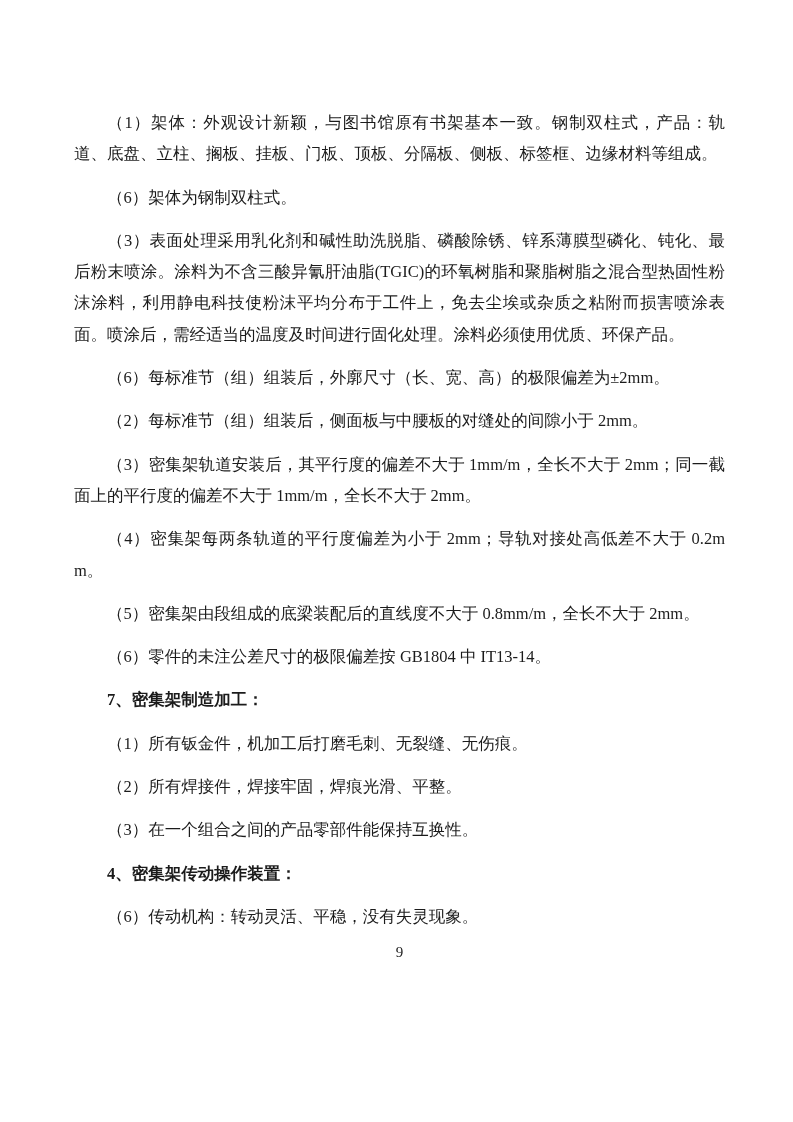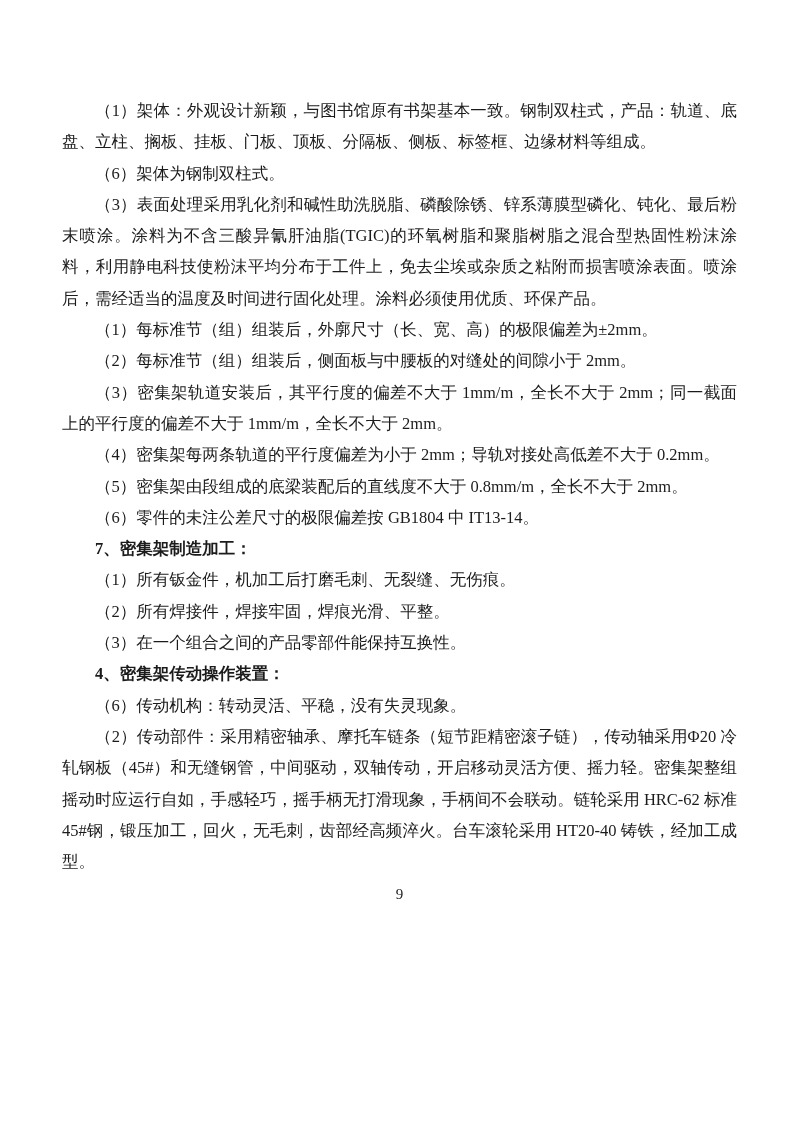--- a/index.html
+++ b/index.html
@@ -12,21 +12,21 @@
     width: 793px;
     height: 1122px;
     box-sizing: border-box;
     background: #ffffff;
     padding: 95px 56px 0 62px;
     color: #1b1b1b;
     font-family: "Liberation Serif", "DejaVu Serif", serif;
     overflow: hidden;
   }
   .content p {
-    margin: 0;
+    margin: 12px;
     font-size: 16.5px;
     line-height: 31.3px;
     text-align: justify;
     text-indent: 2em;
     word-break: break-all;
   }
   .content p.heading {
     font-weight: 700;
   }
   .page-number {
@@ -39,28 +39,27 @@
   }
 </style>
 </head>
 <body>
 
 <div class="page">
   <div class="content">
       <p class="body">（1）架体：外观设计新颖，与图书馆原有书架基本一致。钢制双柱式，产品：轨道、底盘、立柱、搁板、挂板、门板、顶板、分隔板、侧板、标签框、边缘材料等组成。</p>
       <p class="body">（6）架体为钢制双柱式。</p>
       <p class="body">（3）表面处理采用乳化剂和碱性助洗脱脂、磷酸除锈、锌系薄膜型磷化、钝化、最后粉末喷涂。涂料为不含三酸异氰肝油脂(TGIC)的环氧树脂和聚脂树脂之混合型热固性粉沫涂料，利用静电科技使粉沫平均分布于工件上，免去尘埃或杂质之粘附而损害喷涂表面。喷涂后，需经适当的温度及时间进行固化处理。涂料必须使用优质、环保产品。</p>
-      <p class="body">（1）每标准节（组）组装后，外廓尺寸（长、宽、高）的极限偏差为±2mm。</p>
+      <p class="body">（6）每标准节（组）组装后，外廓尺寸（长、宽、高）的极限偏差为±2mm。</p>
       <p class="body">（2）每标准节（组）组装后，侧面板与中腰板的对缝处的间隙小于 2mm。</p>
       <p class="body">（3）密集架轨道安装后，其平行度的偏差不大于 1mm/m，全长不大于 2mm；同一截面上的平行度的偏差不大于 1mm/m，全长不大于 2mm。</p>
       <p class="body">（4）密集架每两条轨道的平行度偏差为小于 2mm；导轨对接处高低差不大于 0.2mm。</p>
       <p class="body">（5）密集架由段组成的底梁装配后的直线度不大于 0.8mm/m，全长不大于 2mm。</p>
       <p class="body">（6）零件的未注公差尺寸的极限偏差按 GB1804 中 IT13-14。</p>
       <p class="heading">7、密集架制造加工：</p>
       <p class="body">（1）所有钣金件，机加工后打磨毛刺、无裂缝、无伤痕。</p>
       <p class="body">（2）所有焊接件，焊接牢固，焊痕光滑、平整。</p>
       <p class="body">（3）在一个组合之间的产品零部件能保持互换性。</p>
       <p class="heading">4、密集架传动操作装置：</p>
       <p class="body">（6）传动机构：转动灵活、平稳，没有失灵现象。</p>
-      <p class="body">（2）传动部件：采用精密轴承、摩托车链条（短节距精密滚子链），传动轴采用Φ20 冷轧钢板（45#）和无缝钢管，中间驱动，双轴传动，开启移动灵活方便、摇力轻。密集架整组摇动时应运行自如，手感轻巧，摇手柄无打滑现象，手柄间不会联动。链轮采用 HRC-62 标准45#钢，锻压加工，回火，无毛刺，齿部经高频淬火。台车滚轮采用 HT20-40 铸铁，经加工成型。</p>
     </div>
   <div class="page-number">9</div>
 </div>
 
 </body></html>

